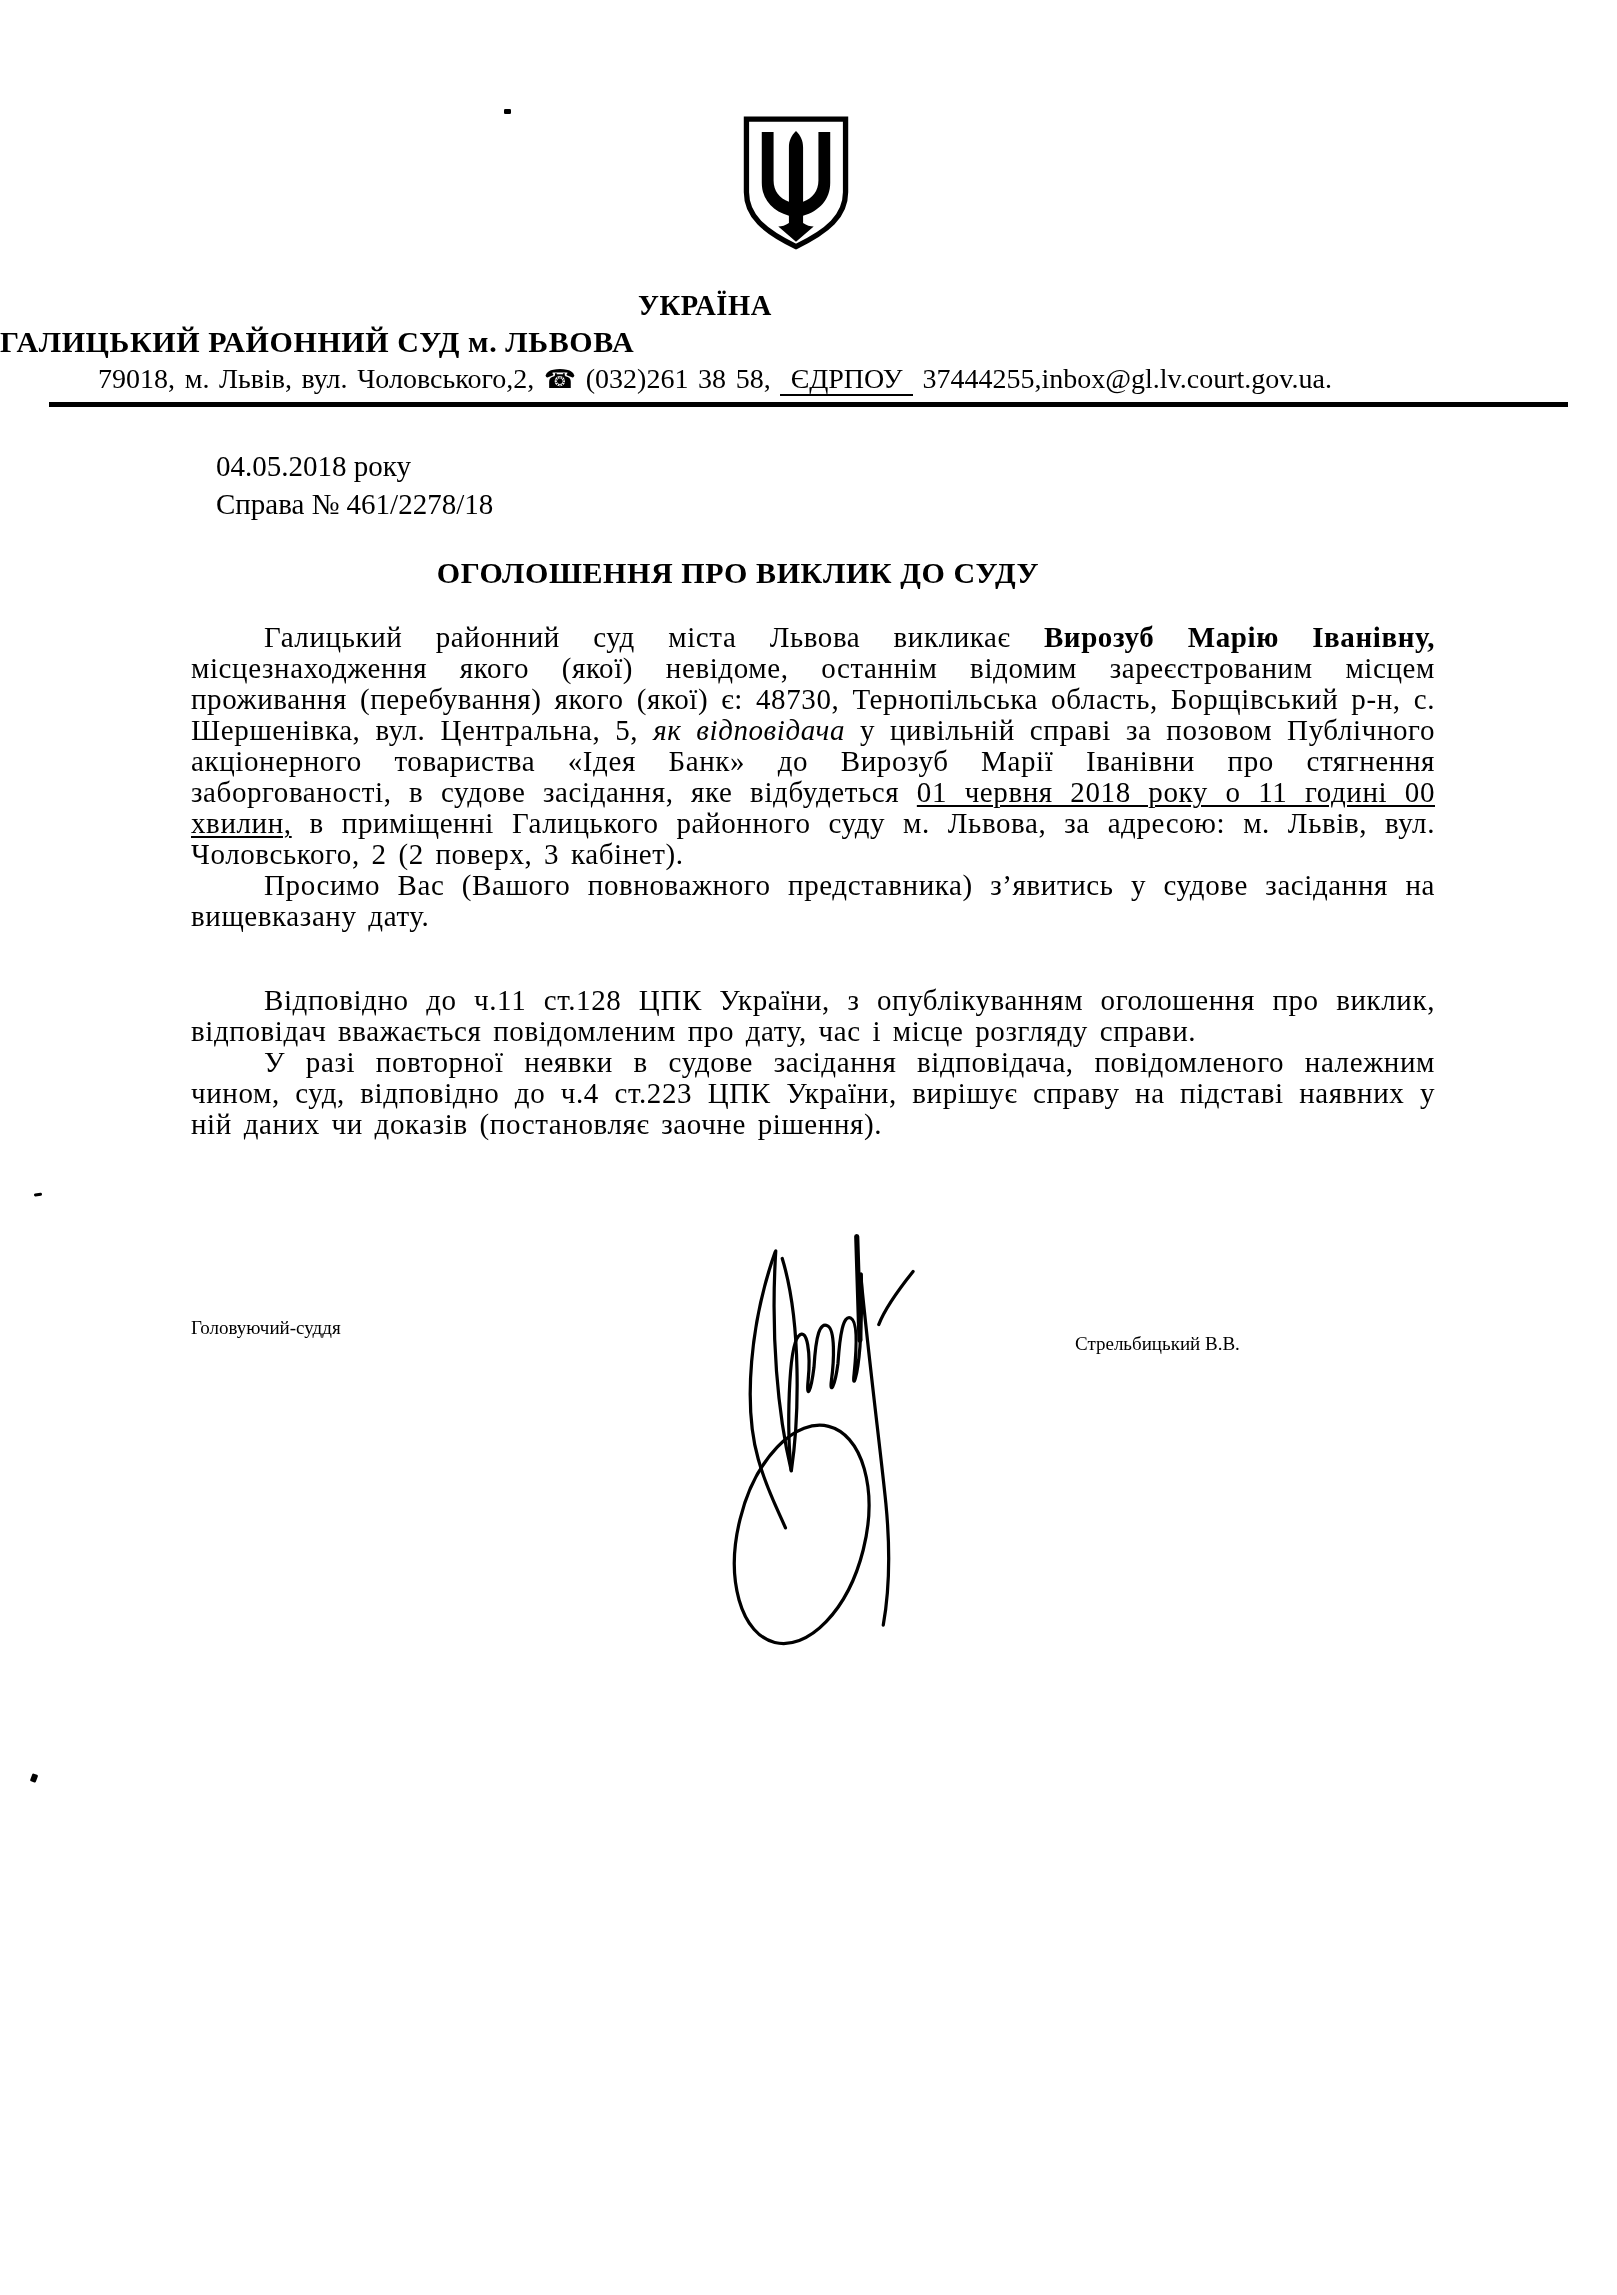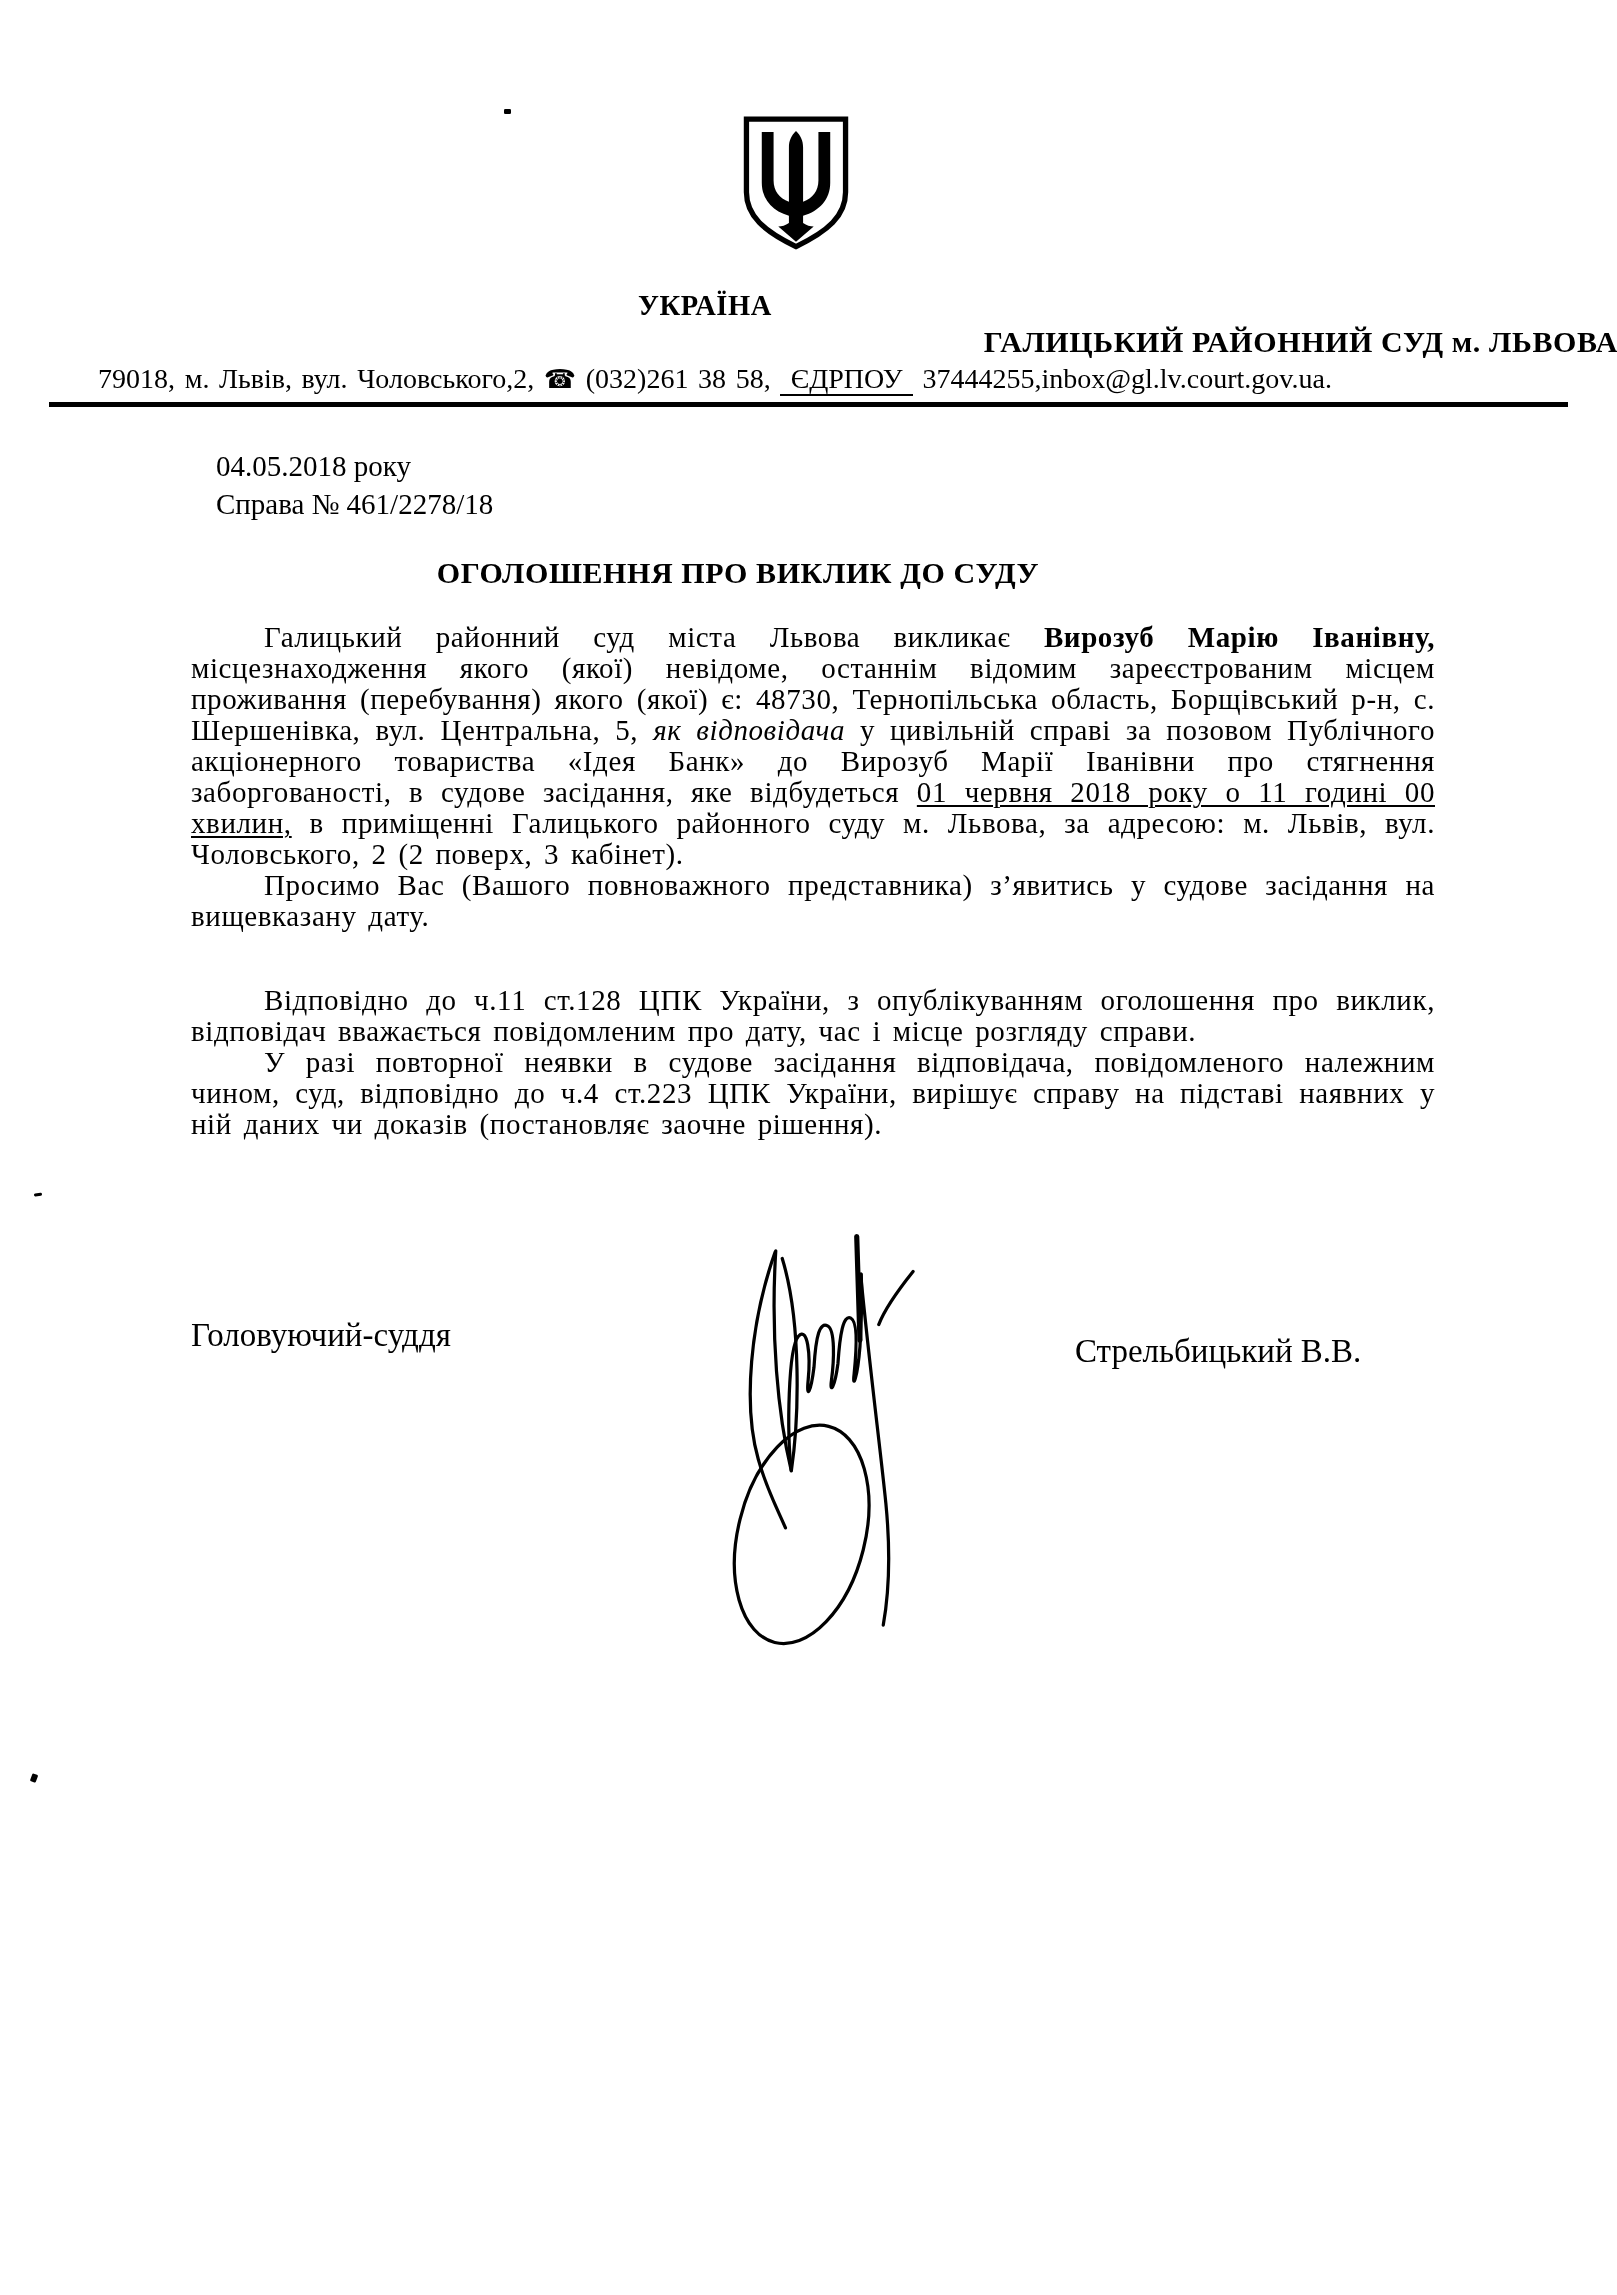--- a/index.html
+++ b/index.html
@@ -14,21 +14,21 @@
   
   .emblem{
     position:absolute;left:737px;top:114px;width:118px;height:140px;
   }
   .hdr-country{
     position:absolute;top:290px;left:0;width:1410px;
     text-align:center;font-weight:bold;font-size:28.5px;letter-spacing:0.6px;
   }
   .hdr-court{
     position:absolute;top:325px;left:0;width:1618px;
-    text-align:right;font-weight:bold;font-size:30px;letter-spacing:0.6px;
+    text-align:left;font-weight:bold;font-size:30px;letter-spacing:0.6px;
   }
   .hdr-address{
     position:absolute;top:363px;left:0;width:1430px;
     text-align:center;font-size:28px;word-spacing:2.6px;white-space:nowrap;
   }
   .edrpou{
     border-bottom:2.6px solid #000;
     padding:0 10.4px;
   }
   .phone-glyph{font-family:"DejaVu Sans",sans-serif;font-size:26px;}
@@ -54,21 +54,21 @@
     letter-spacing:0.6px;word-spacing:3.9px;
   }
   .body-block p{margin:0;text-indent:73px;}
   .body-block p.gap{margin-top:53px;}
   .b{font-weight:bold;}
   .i{font-style:italic;}
   .u{text-decoration:underline;text-decoration-thickness:1.9px;text-underline-offset:3.2px;}
   
   .sig-row{
     position:absolute;left:191px;top:1317px;width:1244px;height:39px;
-    font-size:33px;
+    font-size:19px;
   }
   .sig-role{position:absolute;left:0;top:0;}
   .sig-name{position:absolute;left:884px;top:16px;text-align:right;}
   .sig-svg{position:absolute;left:700px;top:1217px;width:272px;height:447px;}
   
   .speck{position:absolute;background:#000;border-radius:1.3px;}
   .speck1{left:504px;top:109px;width:7.1px;height:5.2px;}
   .speck2{left:34px;top:1193px;width:8.4px;height:3.2px;transform:rotate(-8deg);}
   .speck3{left:31px;top:1774px;width:5.8px;height:8.4px;transform:rotate(20deg);}
 </style>

